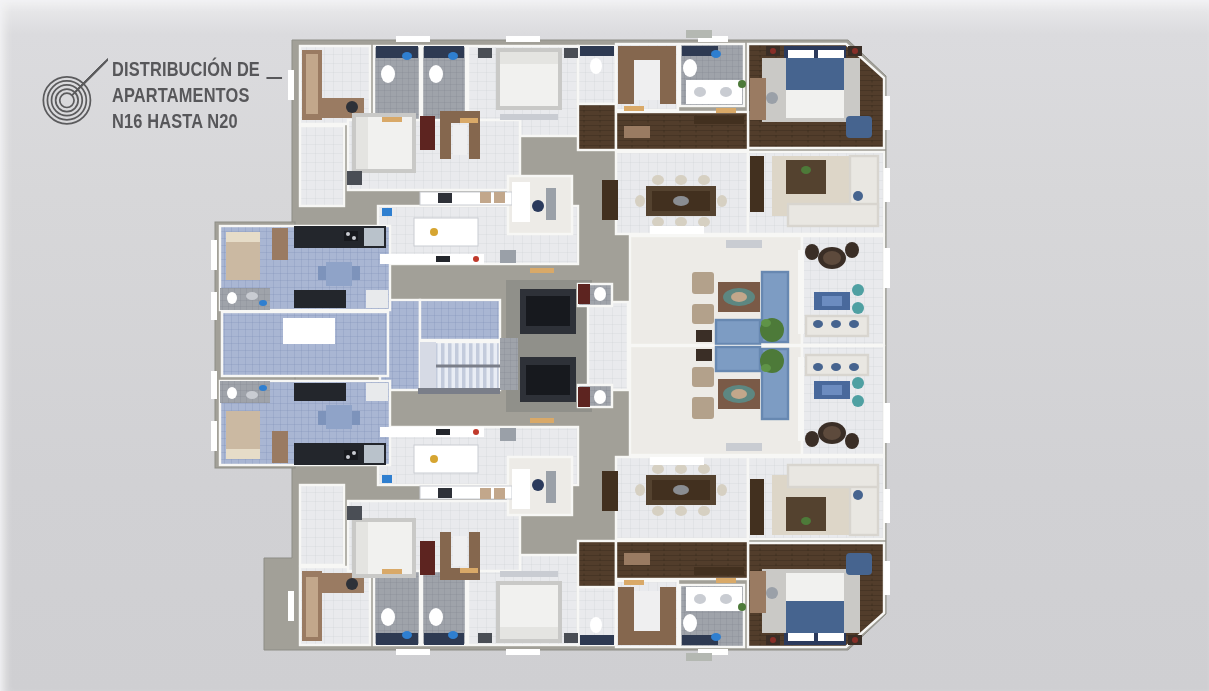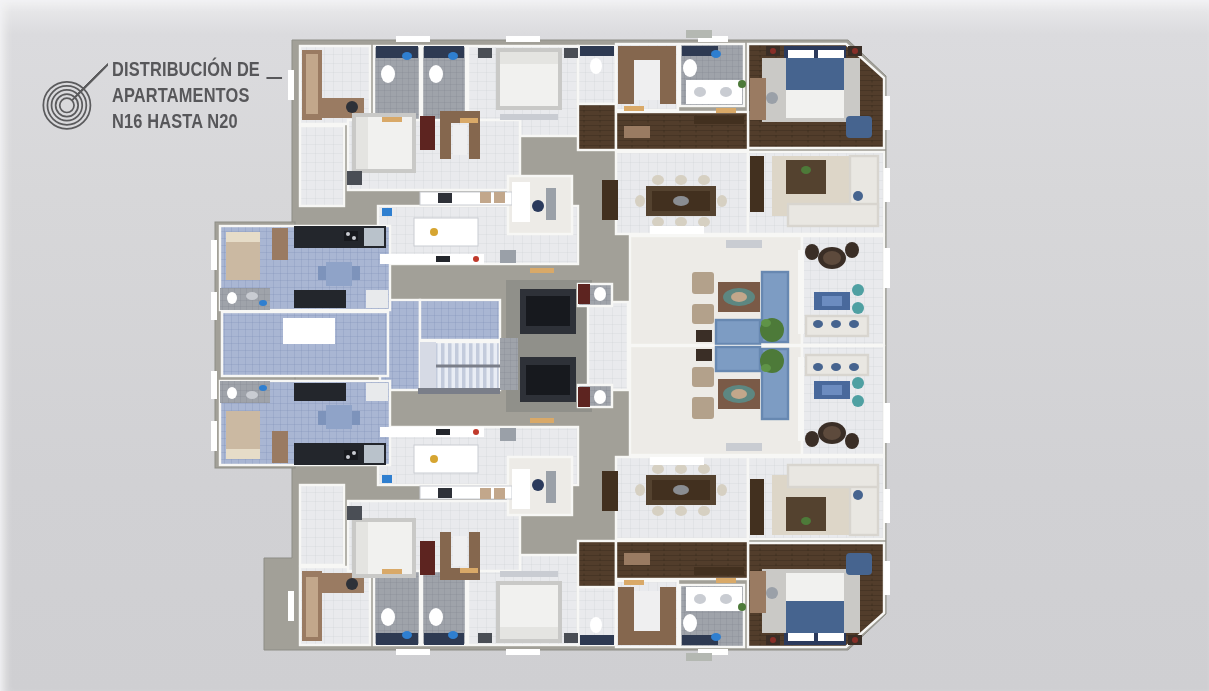--- a/index.html
+++ b/index.html
@@ -1,21 +1,21 @@
 <!DOCTYPE html>
 <html><head>
 <meta charset="utf-8">
 <style>
   html,body{margin:0;padding:0;background:#f0f0f1;font-family:"Liberation Sans",sans-serif;}
   .stage{
     position:relative;width:1209px;height:691px;overflow:hidden;
     background:linear-gradient(180deg,#ebebed 0%,#dbdbde 5%,#d7d7d9 28%,#d1d1d4 70%,#cfcfd2 100%);
     box-shadow:inset 0 10px 8px -6px #f3f3f5, inset 10px 0 8px -6px #f3f3f5;
   }
-  .brand{position:absolute;left:36px;top:38px;display:flex;align-items:flex-end;z-index:3;}
+  .brand{position:absolute;left:36px;top:38px;display:flex;align-items:center;z-index:3;}
   .brand-logo{width:72px;height:86px;flex:0 0 auto;}
   .brand-text{
     margin-left:4px;margin-top:18px;width:196px;color:#57575a;
     font-weight:bold;font-size:21px;line-height:26px;letter-spacing:.2px;
     transform:scaleX(.78);transform-origin:left top;white-space:nowrap;
   }
   .brand-line1{display:flex;align-items:flex-end;}
   .brand-rule{flex:1 1 auto;border-bottom:2.5px solid #57575a;margin-left:8px;margin-bottom:3px;min-width:20px;width:60px;}
   svg.plan{position:absolute;left:0;top:0;width:1209px;height:691px;z-index:1;}
 </style>

